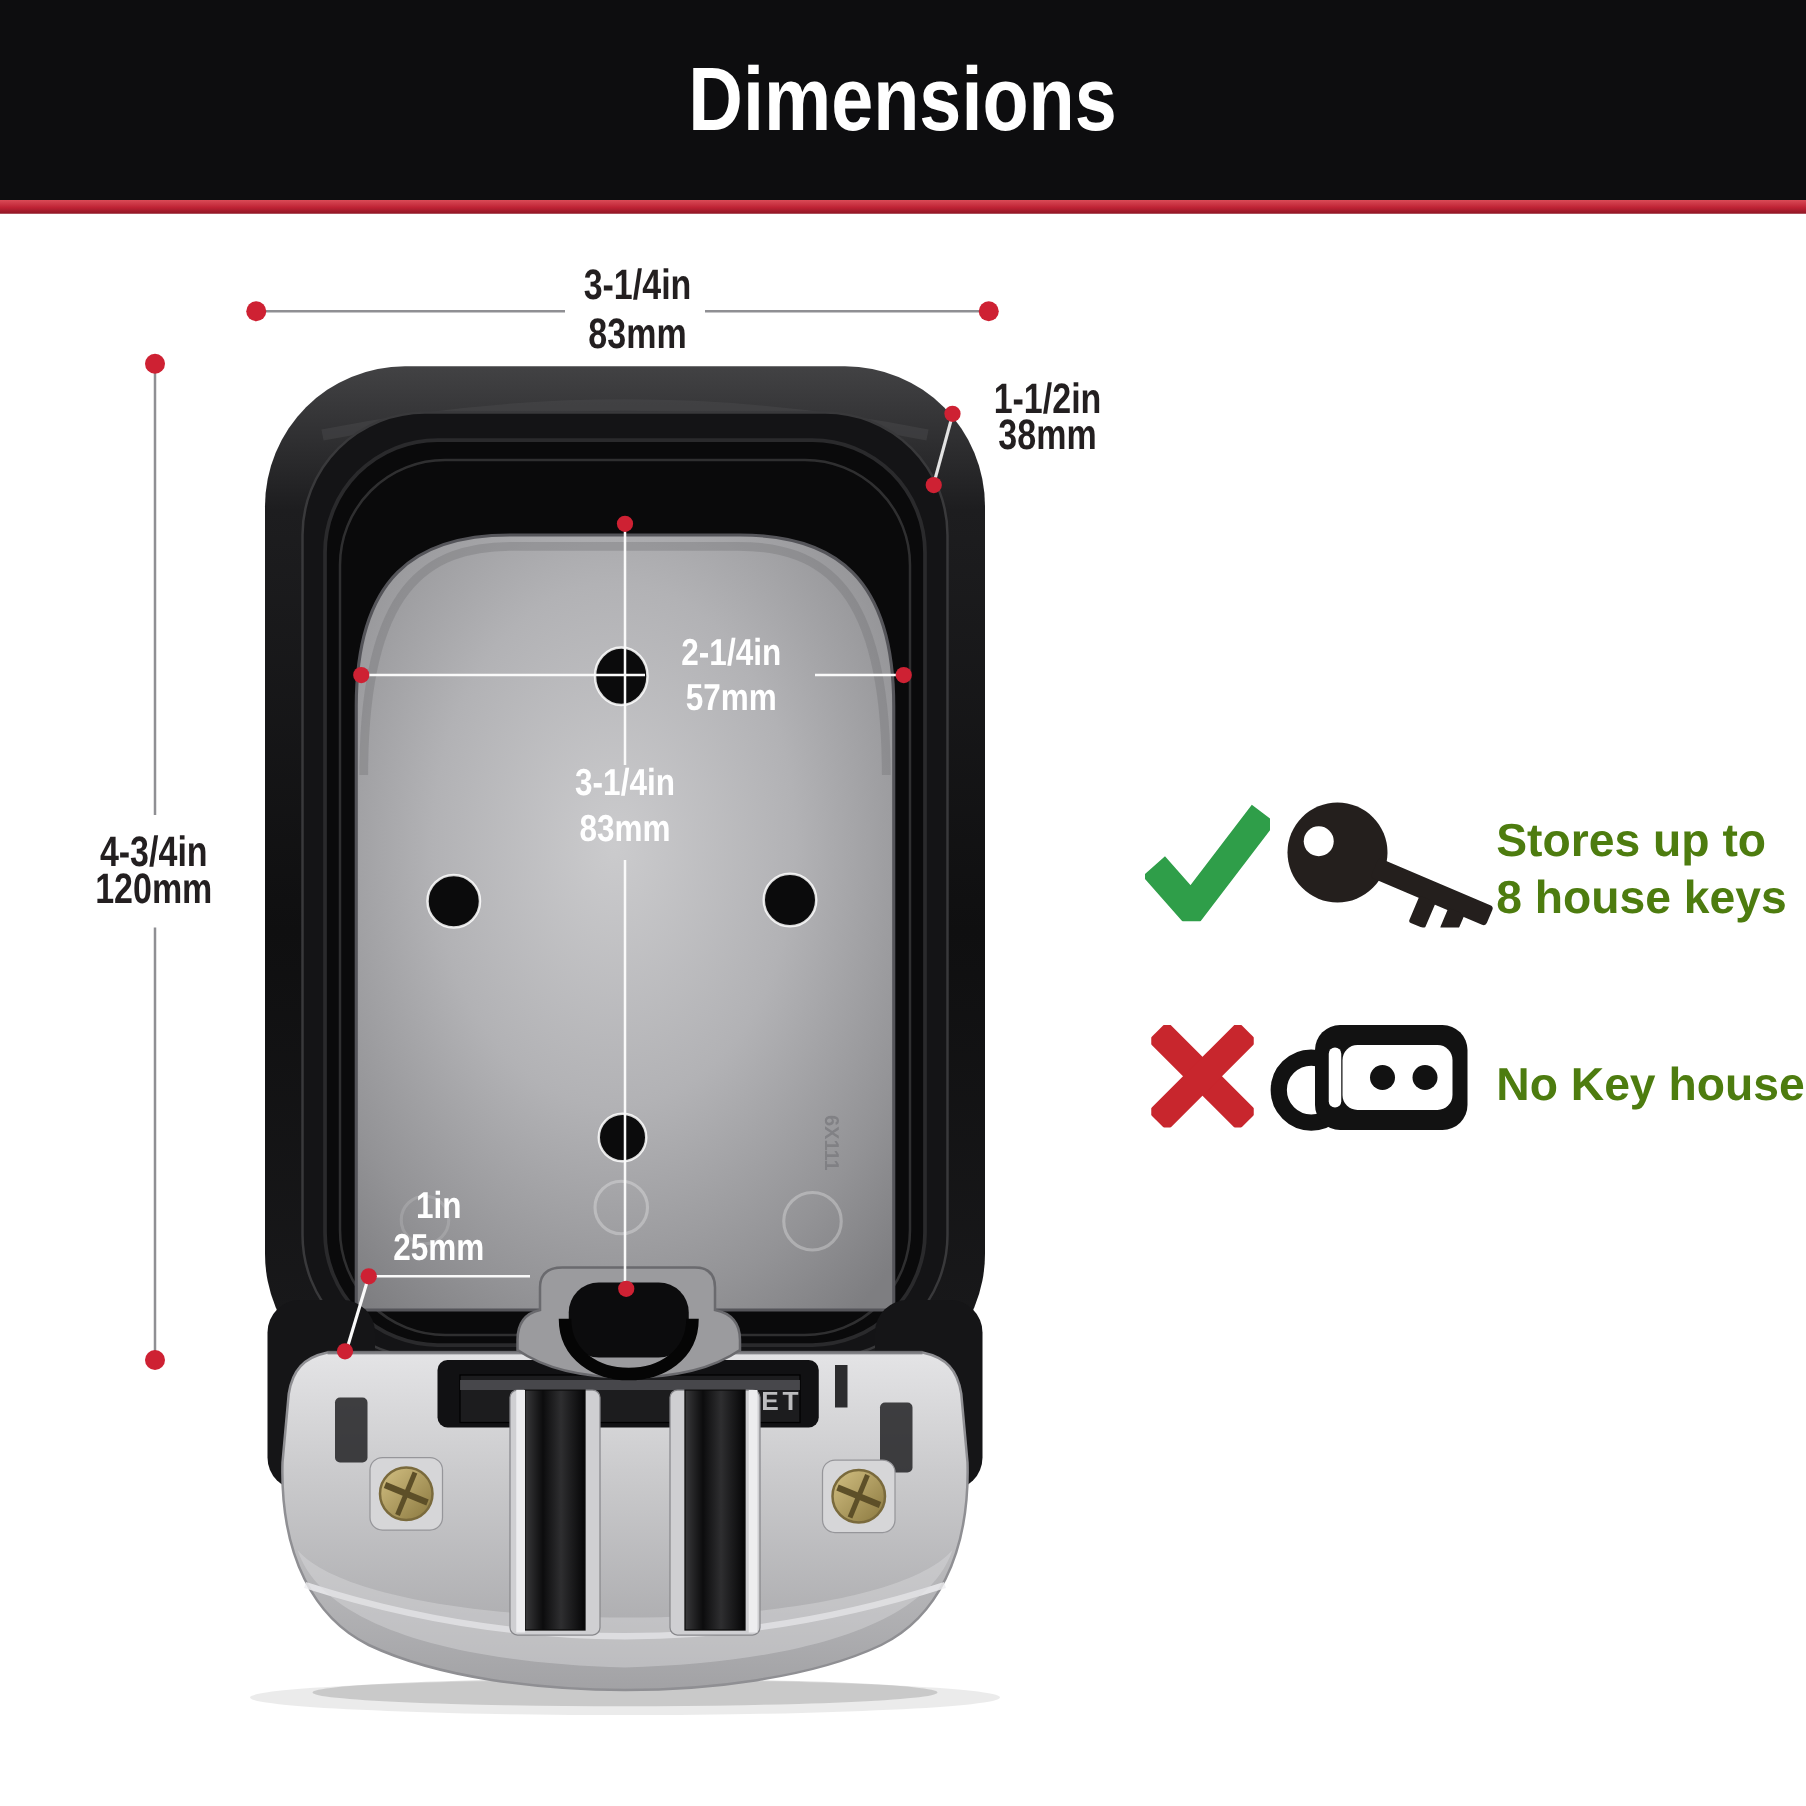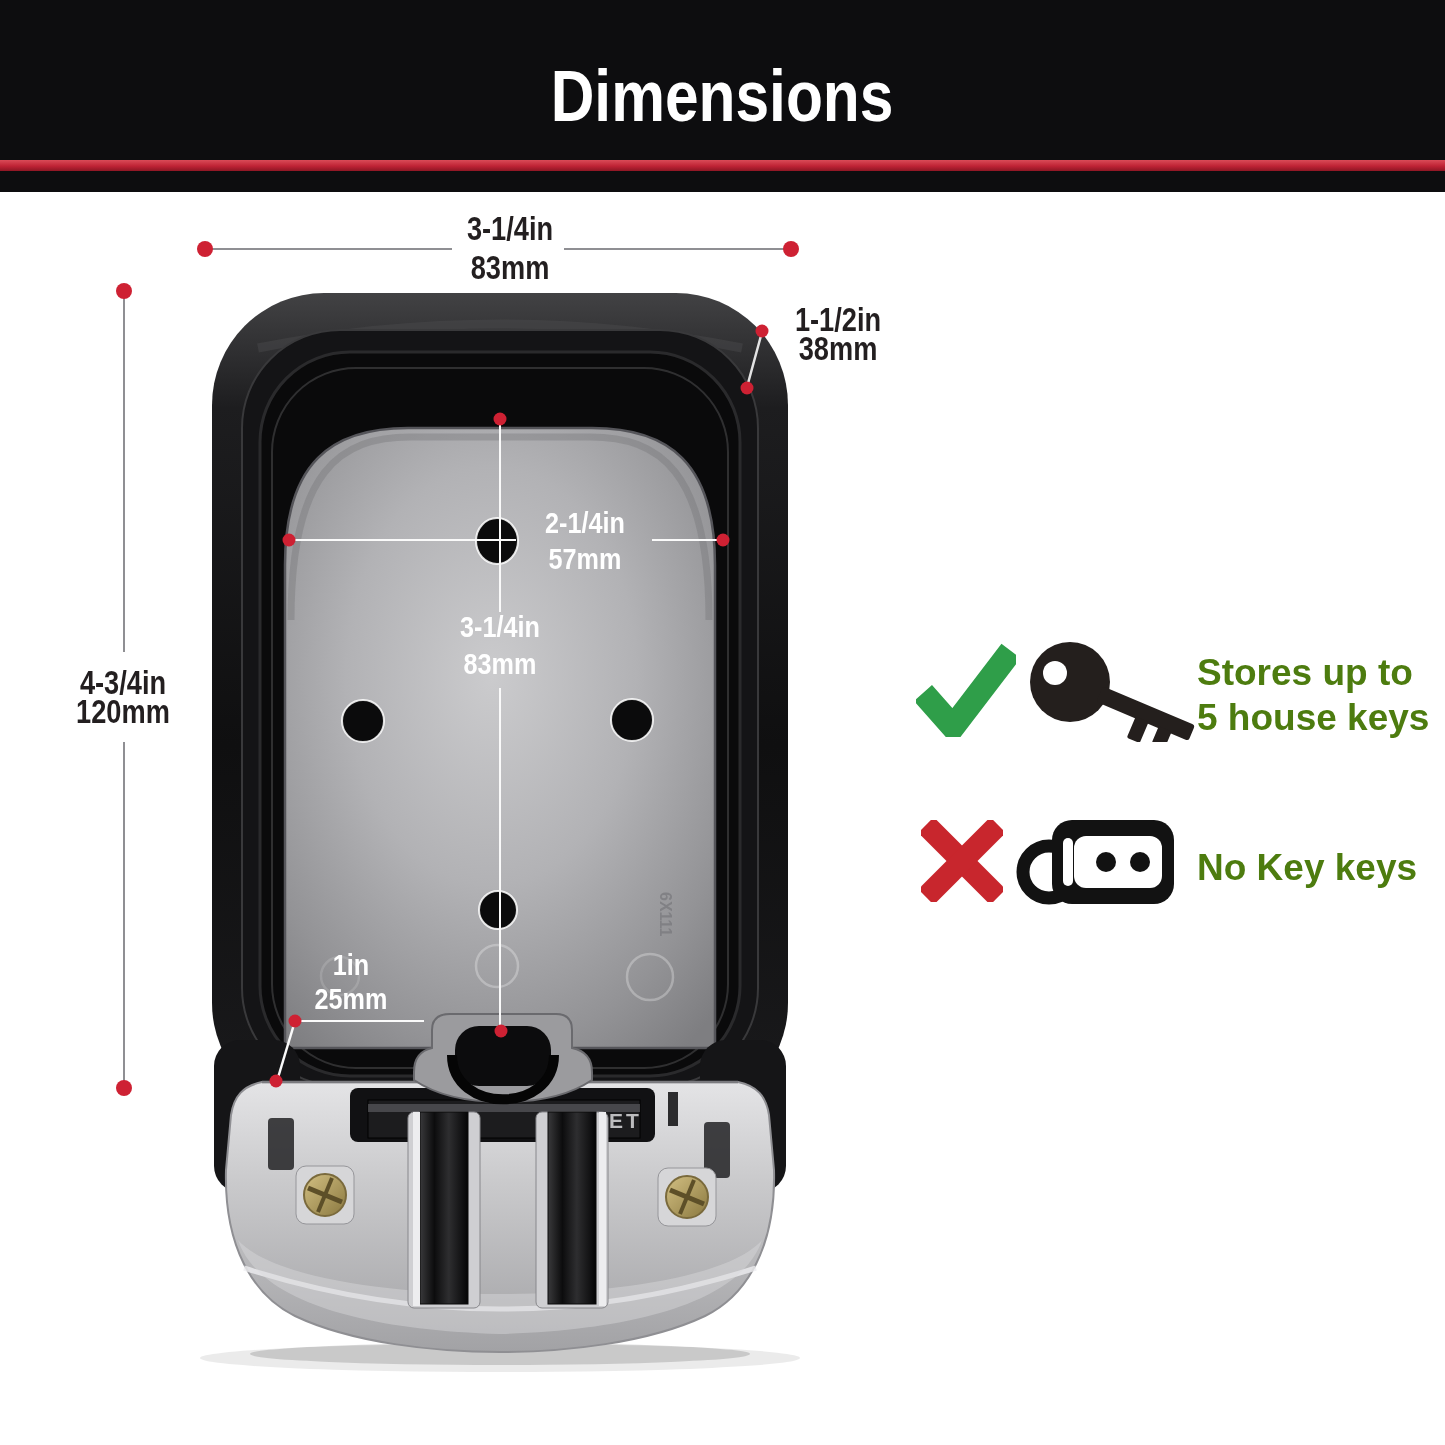--- a/index.html
+++ b/index.html
@@ -1,21 +1,21 @@
 <!DOCTYPE html>
 <html><head>
 <meta charset="utf-8">
 <style>
   html,body{margin:0;padding:0;background:#ffffff;}
   .stage{
     position:relative;width:1445px;height:1445px;background:#ffffff;overflow:hidden;
     font-family:"Liberation Sans",sans-serif;
   }
   
-  .hdr{position:absolute;left:0;top:0;width:1445px;height:192px;background:#0d0d0f;
+  .hdr{position:absolute;left:0;top:0;width:1445px;height:160px;background:#0d0d0f;
        display:flex;align-items:center;justify-content:center;}
   .hdr-title{color:#ffffff;font-size:72px;font-weight:700;transform:scaleX(0.84);white-space:nowrap;}
   .stripe{position:absolute;left:0;top:160px;width:1445px;height:11px;
           background:linear-gradient(180deg,#d94b57 0%,#bf2335 55%,#8e1624 100%);}
   
   .lbl{position:absolute;font-weight:700;white-space:nowrap;color:#231f20;font-size:34px;
        transform:translate(-50%,-50%) scaleX(0.80);line-height:1;}
   .lbl.white{color:#ffffff;font-size:30px;transform:translate(-50%,-50%) scaleX(0.84);}
   .mline{position:absolute;background:#8f8f93;}
   .mline.white{background:#fafafa;}
@@ -206,34 +206,34 @@
       <g transform="rotate(23 42 44)">
         <rect x="74" y="35" width="100" height="17" rx="3"></rect>
         <rect x="116" y="50" width="14" height="23" rx="2"></rect>
         <rect x="141" y="50" width="14" height="18" rx="2"></rect>
       </g>
       <circle cx="27" cy="35" r="12" fill="#ffffff"></circle>
     </g>
   </svg>
   <div class="feat-text" style="top:650px;">
     <div>Stores up to</div>
-    <div>5 house keys</div>
+    <div>8 house keys</div>
   </div>
 
   <svg class="icon-svg" style="left:921px;top:820px;" width="82" height="82" viewBox="0 0 82 82">
     <g fill="#c8262d" transform="rotate(45 41 41)">
       <rect x="-10" y="30" width="102" height="22"></rect>
       <rect x="30" y="-10" width="22" height="102"></rect>
     </g>
   </svg>
   <svg class="icon-svg" style="left:1016px;top:812px;" width="162" height="100" viewBox="0 0 162 100">
     <circle cx="33" cy="60" r="26" fill="none" stroke="#121212" stroke-width="13"></circle>
     <rect x="36" y="8" width="122" height="84" rx="20" fill="#121212"></rect>
     <rect x="47" y="26" width="10" height="48" rx="5" fill="#ffffff"></rect>
     <rect x="58" y="24" width="88" height="52" rx="12" fill="#ffffff"></rect>
     <circle cx="90" cy="50" r="10" fill="#121212"></circle>
     <circle cx="124" cy="50" r="10" fill="#121212"></circle>
   </svg>
   <div class="feat-text" style="top:845px;">
-    <div>No Key keys</div>
+    <div>No Key house</div>
   </div>
 
 </div>
 
 </body></html>

